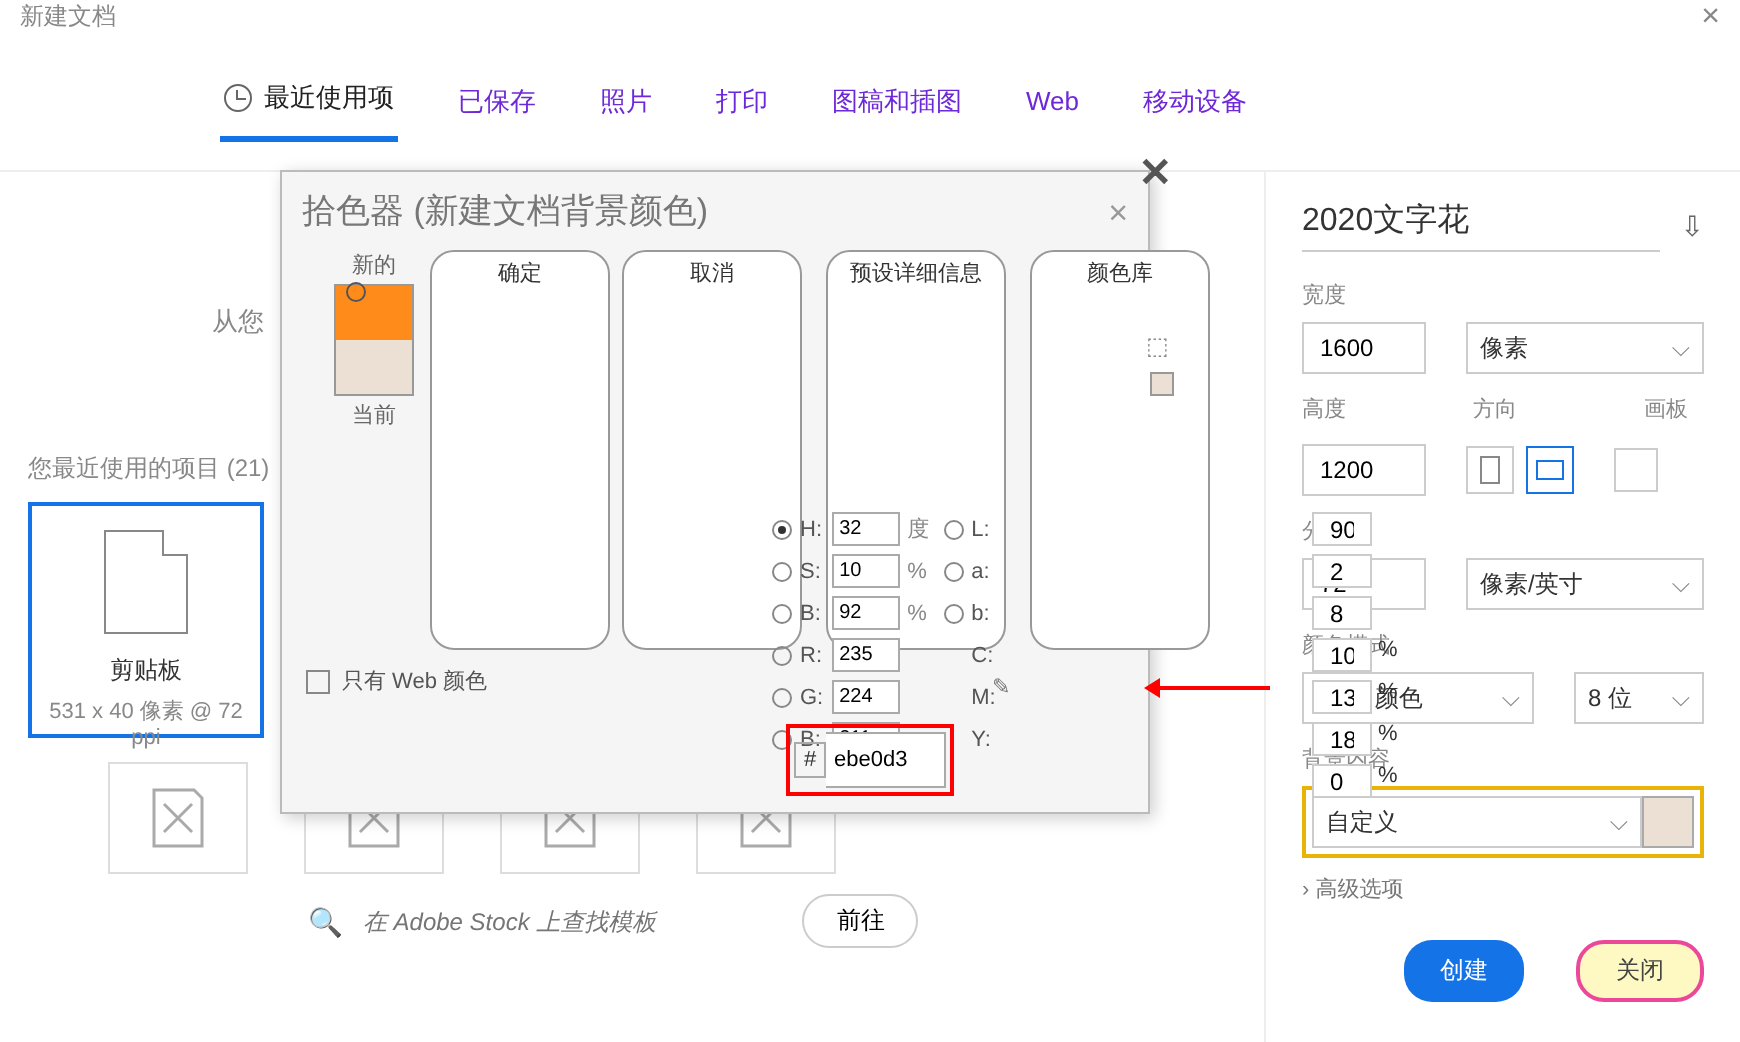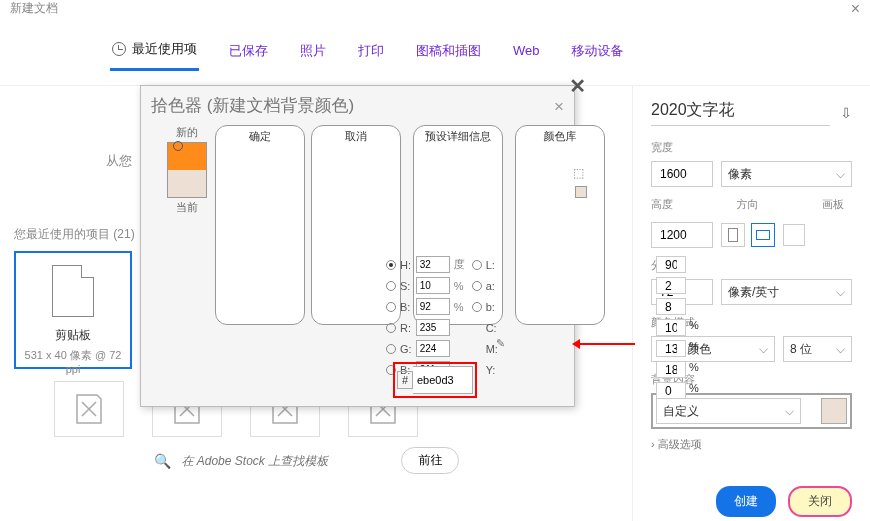--- a/index.html
+++ b/index.html
@@ -26,37 +26,37 @@
 .thumb svg{stroke:#aaa;fill:none;stroke-width:1.5}
 .searchbar{margin-top:10px;display:flex;align-items:center;gap:10px;padding-left:140px}
 .searchbar .mag{color:#999;font-size:14px}
 .searchbar input{border:none;color:#aaa;font-size:12px;font-style:italic;width:180px;outline:none}
 .gobtn{border:1px solid #ccc;border-radius:14px;padding:4px 16px;font-size:12px;background:#fff;margin-left:30px}
 
 .lbl{color:#888;font-size:11px;margin-bottom:6px}
 .preset-name{display:flex;align-items:center;gap:10px;margin-bottom:14px}
 .preset-name .txt{font-size:16px;border-bottom:1px solid #ccc;padding-bottom:4px;flex:1}
 .dl{font-size:14px;color:#666}
-.row{display:flex;gap:8px;margin-bottom:10px;align-items:center}
+.row{display:flex;gap:20px;margin-bottom:10px;align-items:center}
 .inp{border:1px solid #ccc;height:26px;padding:0 8px;font-size:12px;width:62px}
 .sel{border:1px solid #ccc;height:26px;padding:0 6px;font-size:12px;flex:1;display:flex;align-items:center;justify-content:space-between}
 .sel .chev{color:#888}
 .orient{display:flex;gap:6px}
 .obox{width:24px;height:24px;border:1px solid #ccc;display:flex;align-items:center;justify-content:center}
 .obox.sel-o{border-color:#1473e6}
 .orect{width:10px;height:14px;border:1.5px solid #888}
 .obox.sel-o .orect{border-color:#1473e6}
 .landscape .orect{width:14px;height:10px}
 .cb{width:22px;height:22px;border:1px solid #ccc}
 .subl{color:#888;font-size:11px;flex:1}
-.bgrow{border:2px solid #a3a3a3;padding:3px;display:flex;gap:20px;align-items:center}
+.bgrow{border:2px solid #eab308;padding:3px;display:flex;gap:0;align-items:center}
 .swatch{width:26px;height:26px;background:#ebe0d3;border:1px solid #aaa}
 .adv{color:#777;font-size:11px;margin-top:8px}
 .adv::before{content:"› ";}
-.btns{position:absolute;right:18px;bottom:4px;display:flex;gap:12px}
+.btns{position:absolute;right:18px;bottom:20px;display:flex;gap:26px}
 .btn{border-radius:14px;padding:5px 18px;font-size:12px;cursor:pointer}
 .btn.pri{background:#1473e6;color:#fff;border:none}
 .btn.sec{background:#fef9c3;border:2px solid #ec4899;color:#444}
 
 .picker{position:absolute;left:140px;top:85px;width:435px;height:322px;background:#f5f5f5;border:1px solid #bbb;box-shadow:2px 2px 8px rgba(0,0,0,.2);z-index:10}
 .picker .pkclose{position:absolute;right:-12px;top:-12px;font-size:20px;color:#555;cursor:pointer;font-weight:bold}
 .picker-title{padding:8px 10px;color:#777;font-size:17px;display:flex;align-items:flex-end}
 .picker-title .x{margin-left:auto;color:#999;cursor:pointer}
 .picker-body{display:flex;padding:0 10px;gap:8px}
 .satval{width:200px;height:200px;position:relative;background:linear-gradient(to right,#fff,#ff8c00)}
@@ -234,20 +234,24 @@
       <div class="pkbtn">确定</div>
       <div class="pkbtn">取消</div>
       <div style="height:8px"></div>
       <div class="pkbtn">预设详细信息</div>
       <div style="height:8px"></div>
       <div class="pkbtn">颜色库</div>
     </div>
   </div>
   <span class="cube">⬚</span>
   <span class="tinysw"></span>
+  <div class="webonly">
+    <span class="chk"></span>
+    <span>只有 Web 颜色</span>
+  </div>
 
   <div class="vals">
     <span class="r on"></span>
       <span>H:</span>
       <input value="32" style="">
       <span class="u">度</span>
     <span class="r"></span>
       <span>L:</span>
     <span class="r"></span>
       <span>S:</span>

